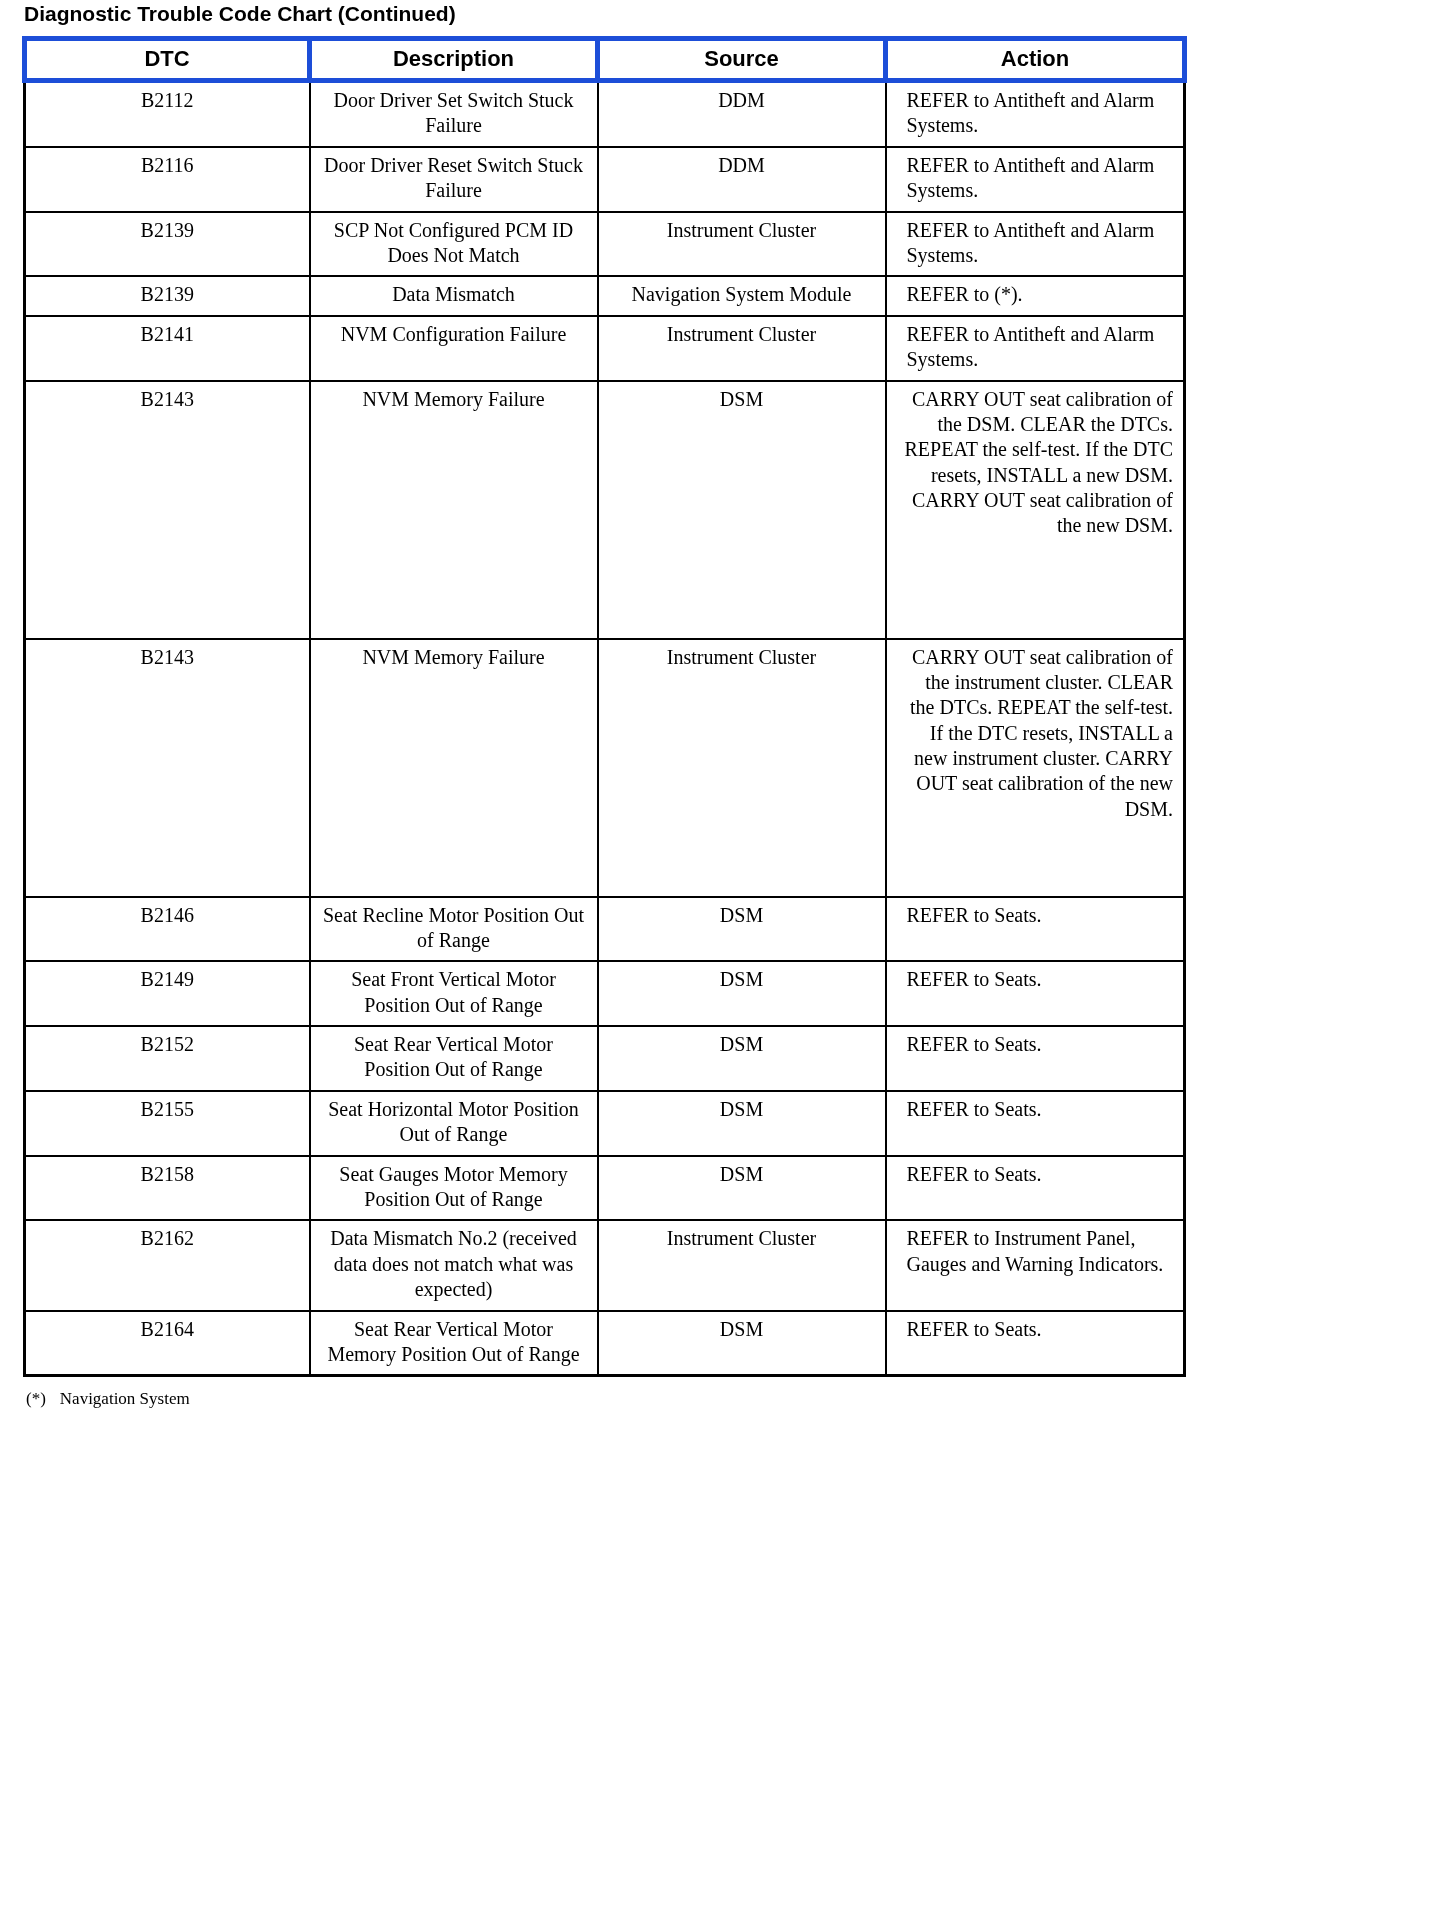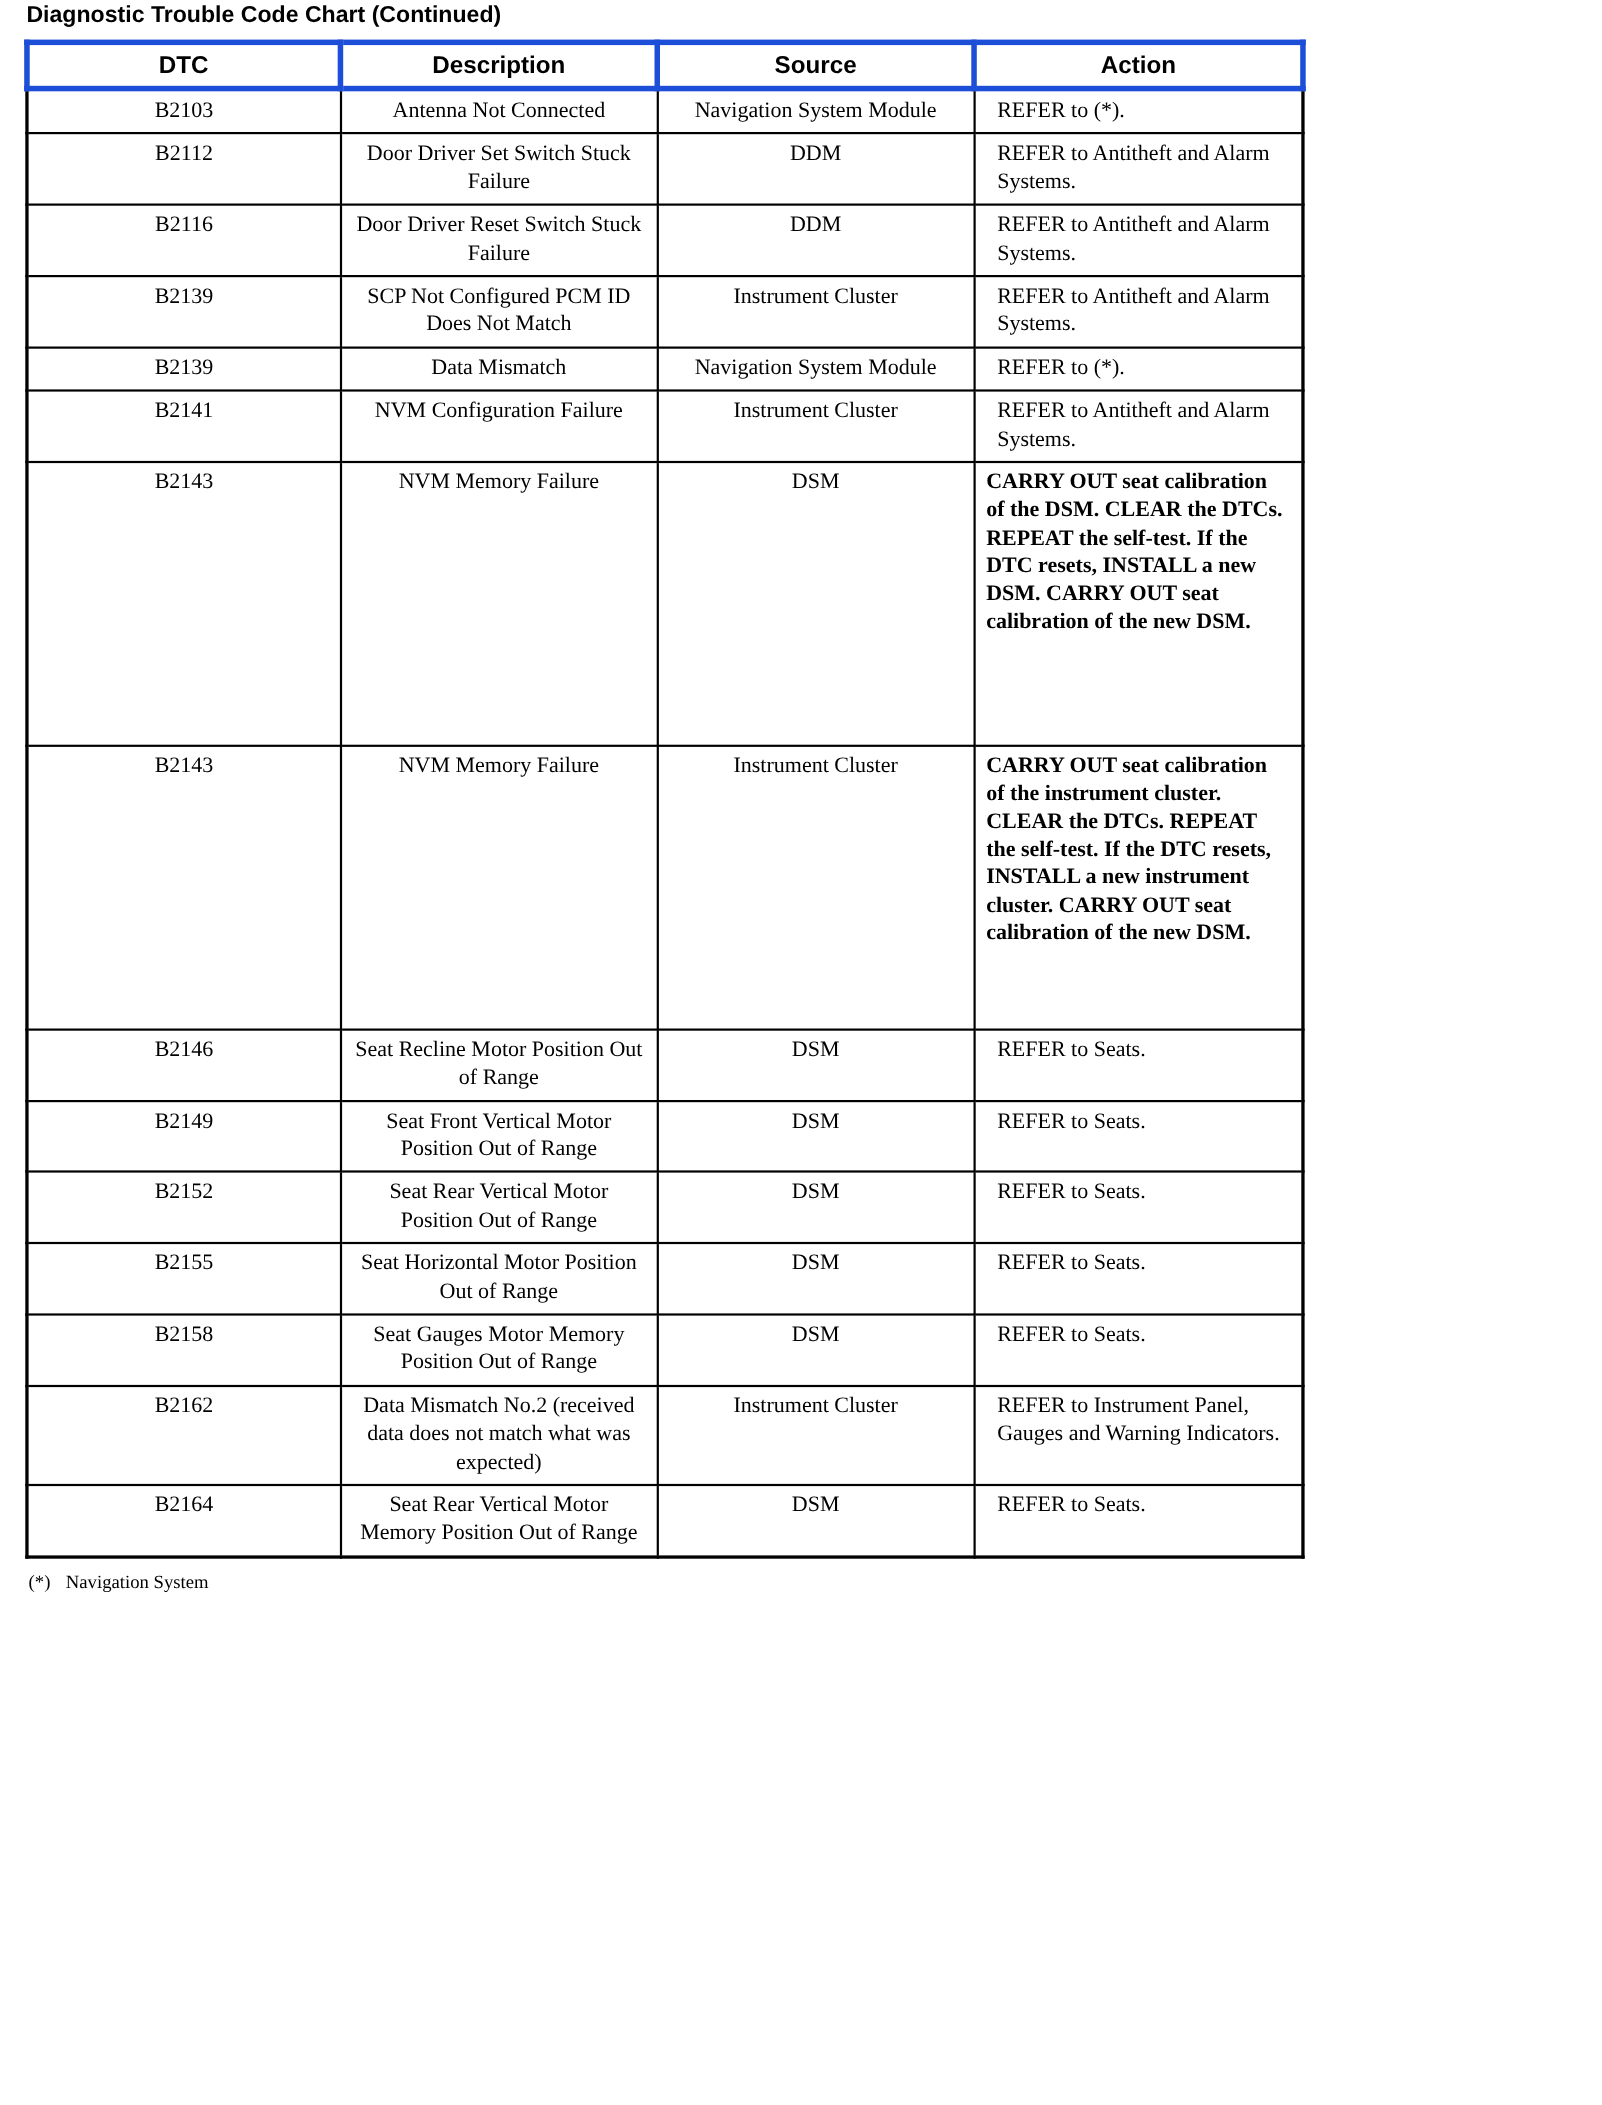--- a/index.html
+++ b/index.html
@@ -44,24 +44,23 @@
     text-align: center;
     vertical-align: top;
     padding: 5px 10px 7px 10px;
   }
   table.dtc-table td.action {
     text-align: left;
     padding-left: 20px;
     padding-right: 14px;
   }
   table.dtc-table td.action.center {
-    text-align: left;
+    text-align: right;
     padding-left: 10px;
     padding-right: 10px;
-    font-weight: bold;
   }
   table.dtc-table tr.tall td {
     height: 258px;
   }
   .footnote {
     margin: 12px 0 0 4px;
     font-size: 17px;
     font-family: "Liberation Serif", serif;
   }
   .footnote .marker { margin-right: 14px; }
@@ -82,26 +81,20 @@
     </colgroup>
     <thead>
       <tr>
           <th>DTC</th>
           <th>Description</th>
           <th>Source</th>
           <th>Action</th>
         </tr>
     </thead>
     <tbody>
-        <tr>
-          <td>B2103</td>
-          <td>Antenna Not Connected</td>
-          <td>Navigation System Module</td>
-          <td class="action">REFER to (*).</td>
-        </tr>
         <tr>
           <td>B2112</td>
           <td>Door Driver Set Switch Stuck Failure</td>
           <td>DDM</td>
           <td class="action">REFER to Antitheft and Alarm Systems.</td>
         </tr>
         <tr>
           <td>B2116</td>
           <td>Door Driver Reset Switch Stuck Failure</td>
           <td>DDM</td>

